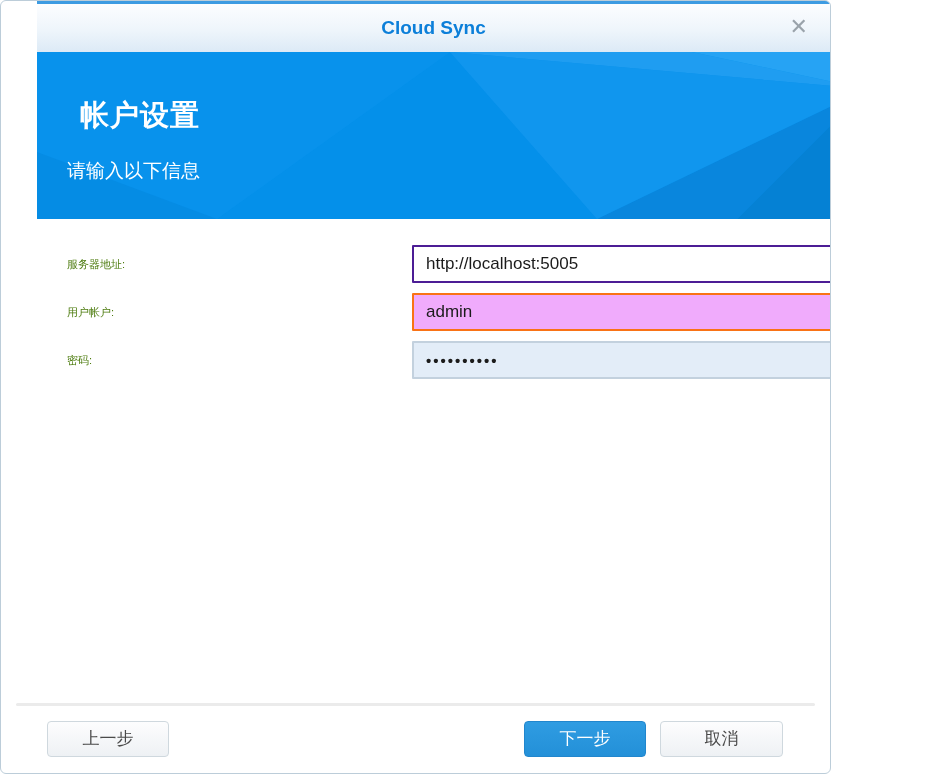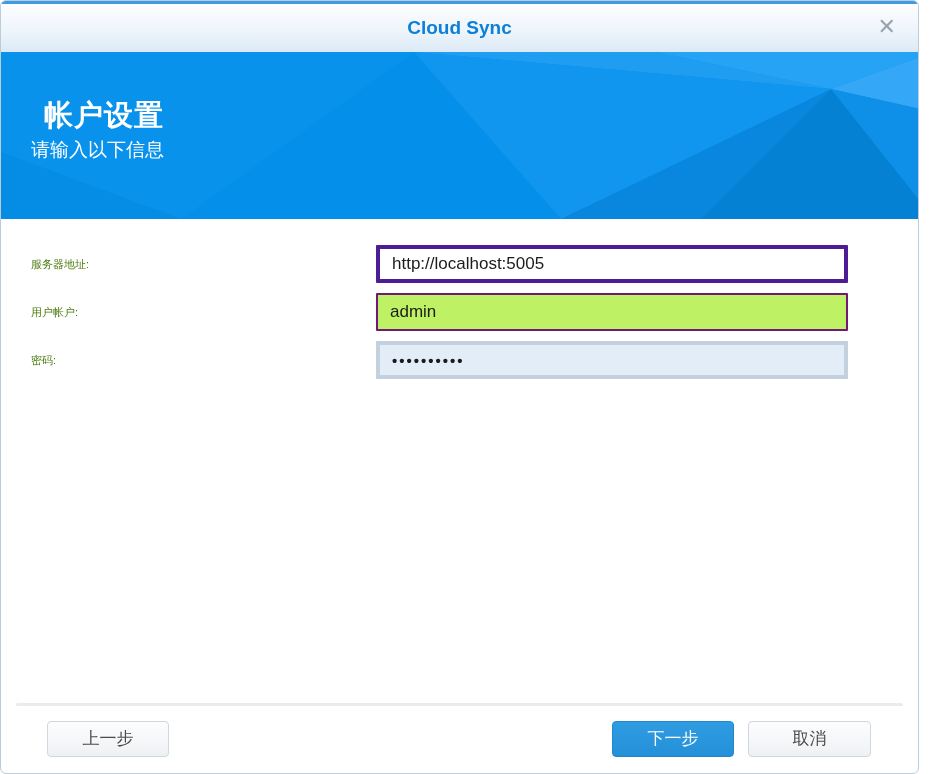--- a/index.html
+++ b/index.html
@@ -1,26 +1,27 @@
 <!DOCTYPE html>
 <html><head>
 <meta charset="utf-8">
 <style>
   * { margin: 0; padding: 0; box-sizing: border-box; }
   html, body { width: 933px; height: 774px; background: #ffffff; }
   body { font-family: "Liberation Sans", "DejaVu Sans", sans-serif; }
 
   .dialog {
     position: relative;
-    width: 919px;
+    width: 831px;
     height: 774px;
     background: #ffffff;
     border: 1px solid #bccdd9;
     border-radius: 6px;
     overflow: hidden;
+    padding-left: 36px;
   }
 
   
   .titlebar {
     position: relative;
     height: 51px;
     border-top: 3px solid #3d9be2;
     background: linear-gradient(to bottom, #fcfdff 0%, #eef5fb 55%, #dceaf6 100%);
   }
   .titlebar-title {
@@ -59,21 +60,21 @@
     top: 44px;
     color: #ffffff;
   }
   .banner-title {
     font-size: 29px;
     font-weight: bold;
     letter-spacing: 1px;
     text-align: right;
   }
   .banner-subtitle {
-    margin-top: 1px;
+    margin-top: 22px;
     font-size: 19px;
     font-weight: 400;
   }
 
   
   .form { padding-top: 26px; }
   .form-row {
     position: relative;
     height: 38px;
     margin-bottom: 10px;
@@ -86,32 +87,32 @@
     line-height: 38px;
     font-size: 11px;
     color: #4d7c0f;
   }
   .form-input {
     position: absolute;
     left: 375px;
     top: 0;
     width: 472px;
     height: 38px;
-    border: 4px solid #4c1d95;
+    border: 2px solid #4c1d95;
     background: #ffffff;
     font-family: "Liberation Sans", "DejaVu Sans", sans-serif;
     font-size: 17px;
     color: #1b1b1b;
     padding: 0 12px;
     outline: none;
     border-radius: 1px;
   }
   .form-row.focused .form-input {
-    border: 2px solid #701a75;
-    background: #bef264;
+    border: 2px solid #f97316;
+    background: #f0abfc;
   }
   .form-row.password .form-input {
     background: #e3edf8;
     border-color: #c3d1de;
     font-size: 15px;
     letter-spacing: 2px;
     font-weight: bold;
   }
 
   

